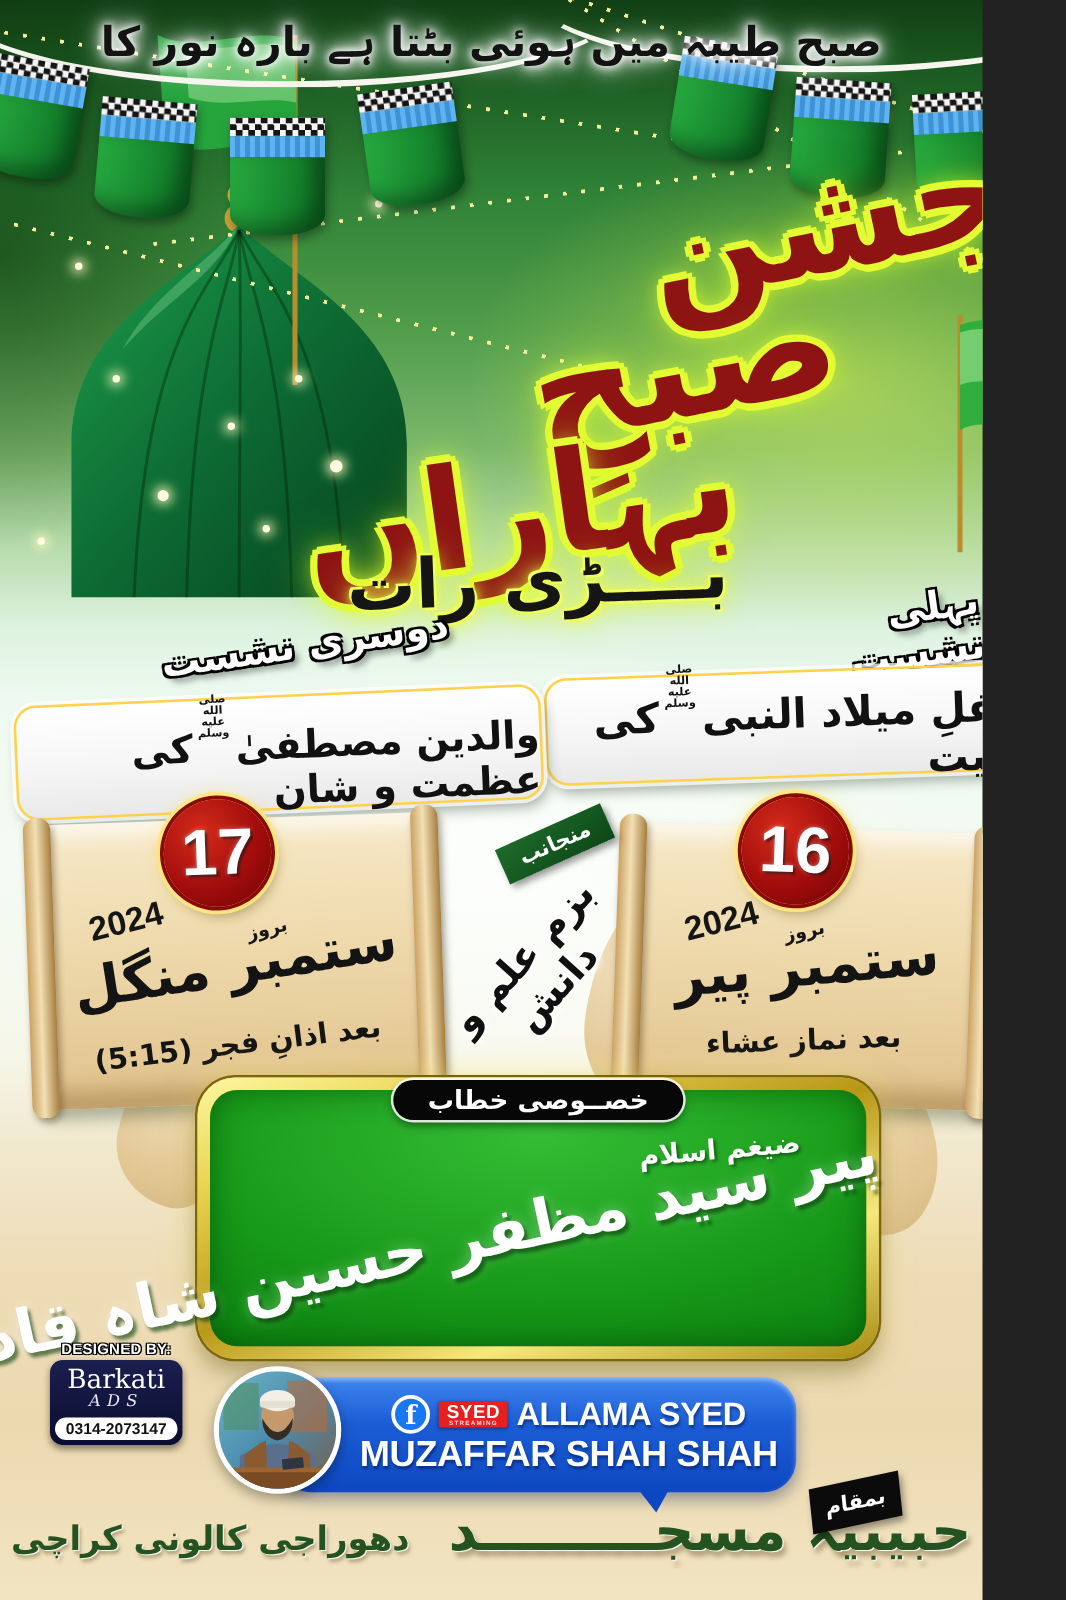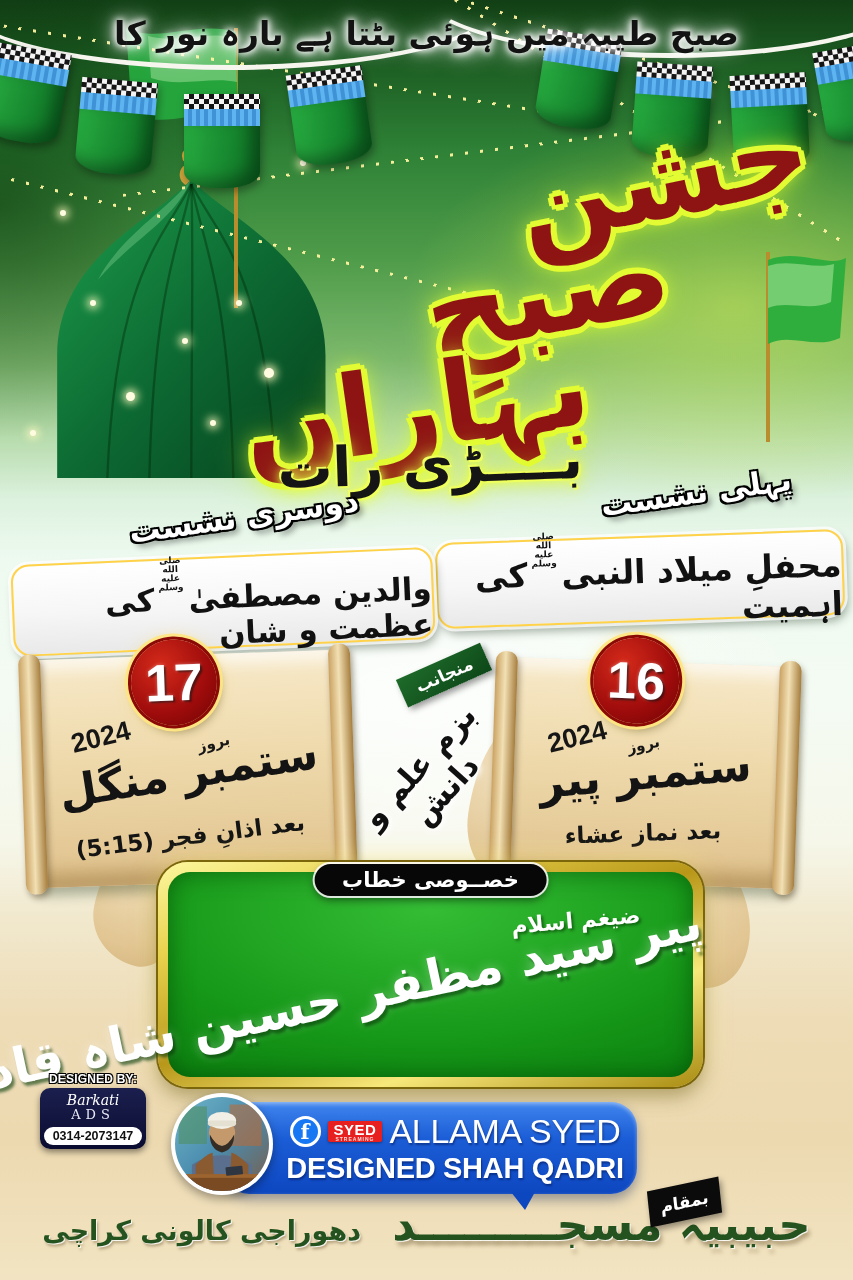--- a/index.html
+++ b/index.html
@@ -1,18 +1,18 @@
 <!DOCTYPE html>
 <html lang="ur"><head>
 <meta charset="utf-8">
 <style>
   * { margin:0; padding:0; box-sizing:border-box; }
   html,body { width:853px; height:1280px; overflow:hidden; background:#222; }
   .poster{
-    position:relative; width:853px; height:1280px; overflow:hidden;
+    position:relative; width:786px; height:1280px; overflow:hidden;
     font-family:"DejaVu Sans", sans-serif;
     background:
       radial-gradient(42% 26% at 0% 16%, rgba(0,35,0,.5), rgba(0,35,0,0) 70%),
       radial-gradient(55% 22% at 86% 24%, rgba(216,238,86,.55), rgba(216,238,86,0) 70%),
       radial-gradient(62% 22% at 50% 55%, rgba(255,255,255,.8), rgba(255,255,255,0) 72%),
       linear-gradient(180deg,#123f15 0px,#1c5c22 60px,#2e8136 150px,#4f9c4a 260px,
         #7cb86e 360px,#b8dcae 440px,#ddf2df 500px,#eefaf0 560px,#f4fbf3 700px,
         #f6f7ea 840px,#f1e8cd 920px,#eedcb6 1020px,#ecd9b0 1140px,#f2e4c2 1280px);
   }
   .urdu{ direction:rtl; unicode-bidi:isolate; }
@@ -130,22 +130,22 @@
      transform:rotate(-12deg); color:#fff; font-size:50px; font-weight:bold;
      text-shadow:2px 4px 3px rgba(0,55,0,.6), 0 0 12px rgba(255,255,255,.35); }
 
   
   .designer{ position:absolute; left:40px; top:1072px; width:106px; z-index:10; text-align:center;
      font-family:"Liberation Sans",sans-serif; }
   .designer .head{ font-size:12px; font-weight:bold; color:#fff; letter-spacing:.2px;
      text-shadow:1px 1px 0 #000,-1px 1px 0 #000,1px -1px 0 #000,-1px -1px 0 #000; }
   .designer .card{ margin-top:2px; background:linear-gradient(180deg,#1b1f4e,#0a0c30);
      border-radius:10px; padding:5px 4px 4px; box-shadow:0 3px 6px rgba(0,0,0,.45); }
-  .designer .brand{ font-family:"DejaVu Serif",serif; font-style:italic; font-size:14px; color:#fff; line-height:1; }
-  .designer .brand-sub{ font-family:"DejaVu Serif",serif; font-size:13px; color:#e9e9f6;
+  .designer .brand{ font-family:"DejaVu Serif",serif; font-size:21px; color:#fff; line-height:1; }
+  .designer .brand-sub{ font-family:"DejaVu Serif",serif; font-style:italic; font-size:13px; color:#e9e9f6;
      letter-spacing:5px; line-height:1.2; }
   .designer .phone{ margin-top:4px; background:#fff; border-radius:9px; padding:2px 3px;
      font-size:12.5px; font-weight:bold; color:#111; }
 
   
   .live-banner{ position:absolute; left:223px; top:1102px; width:414px; height:92px; z-index:10;
      border-radius:26px;
      background:linear-gradient(180deg,#3f85ee 0%,#1b5dd6 40%,#0d47c0 100%);
      box-shadow:0 6px 12px rgba(20,40,90,.4), inset 0 2px 4px rgba(255,255,255,.45); }
   .live-tail{ position:absolute; left:288px; bottom:-16px; width:0; height:0;
@@ -157,21 +157,21 @@
      flex-direction:column; align-items:center; justify-content:center; gap:1px;
      font-family:"Liberation Sans",sans-serif; color:#fff; }
   .live-row{ display:flex; align-items:center; gap:7px; }
   .fb-circle{ width:31px; height:31px; border-radius:50%; background:#1877f2; border:3px solid #fff;
      color:#fff; font-weight:bold; font-size:21px; line-height:25px; text-align:center;
      font-family:"DejaVu Serif",serif; }
   .live-badge{ background:#e81f1f; border-radius:2px; padding:1px 6px 0; text-align:center; line-height:1;
      box-shadow:0 1px 3px rgba(0,0,0,.4); }
   .live-badge .lv{ font-size:15px; font-weight:900; letter-spacing:.5px; }
   .live-badge .st{ font-size:5px; font-weight:bold; letter-spacing:1px; color:#ffd9d9; }
-  .nm1{ font-size:34px; font-weight:400; letter-spacing:-.3px; text-shadow:1px 2px 2px rgba(0,20,80,.5); }
+  .nm1{ font-size:26px; font-weight:700; letter-spacing:-.3px; text-shadow:1px 2px 2px rgba(0,20,80,.5); }
   .nm2{ font-size:29px; font-weight:900; letter-spacing:-.3px; text-shadow:1px 2px 2px rgba(0,20,80,.5); }
 
   
   .venue-badge{ position:absolute; left:648px; top:1184px; z-index:11; transform:rotate(-12deg) skewX(-6deg);
      background:#0b0b0b; color:#fff; font-size:17px; font-weight:bold; padding:8px 12px;
      box-shadow:2px 4px 6px rgba(0,0,0,.4); }
   .venue-line{ position:absolute; left:0; right:0; top:1198px; z-index:10; text-align:center;
      color:#24531f; white-space:nowrap; }
   .venue-line .masjid{ font-size:45px; font-weight:bold;
      text-shadow:1px 1px 0 rgba(255,255,255,.85), 3px 5px 4px rgba(70,50,10,.35);margin-left:16px; }
@@ -367,21 +367,21 @@
     </div>
     <div class="live-content">
       <div class="live-row">
         <div class="fb-circle">f</div>
         <div class="live-badge">
           <div class="lv">SYED</div>
           <div class="st">STREAMING</div>
         </div>
         <div class="nm1">ALLAMA SYED</div>
       </div>
-      <div class="nm2">DESIGNED SHAH QADRI</div>
+      <div class="nm2">MUZAFFAR SHAH SHAH</div>
     </div>
   </div>
 
   <div class="venue-badge urdu">بمقام</div>
   <div class="venue-line urdu">
     <span class="masjid">حبیبیہ مسجـــــــــد</span>
     <span class="addr">دھوراجی کالونی کراچی</span>
   </div>
 
 </div>

